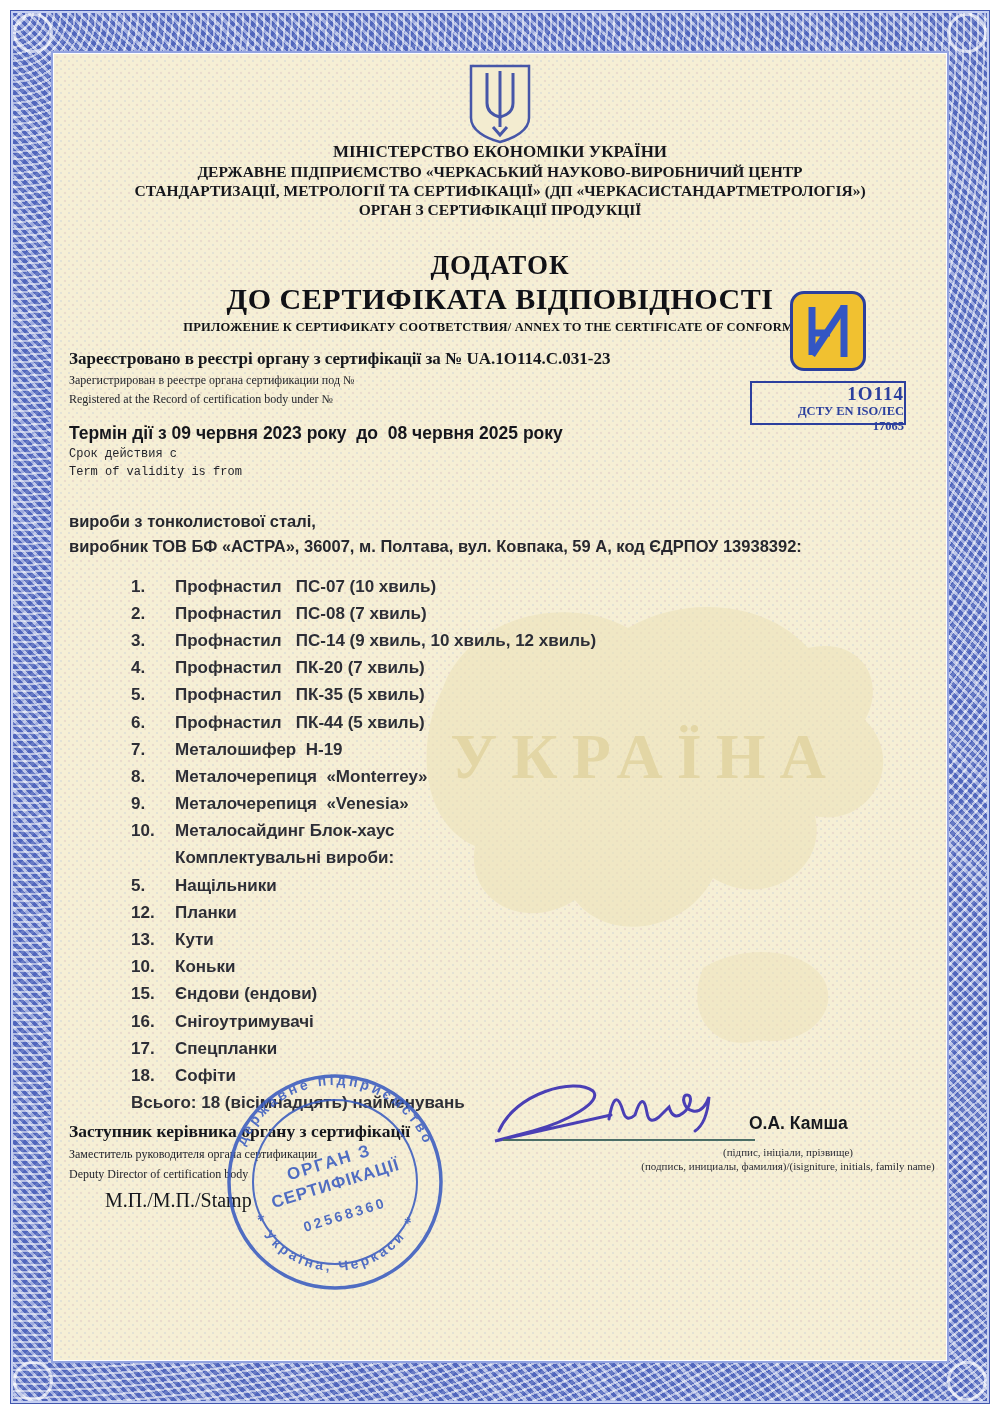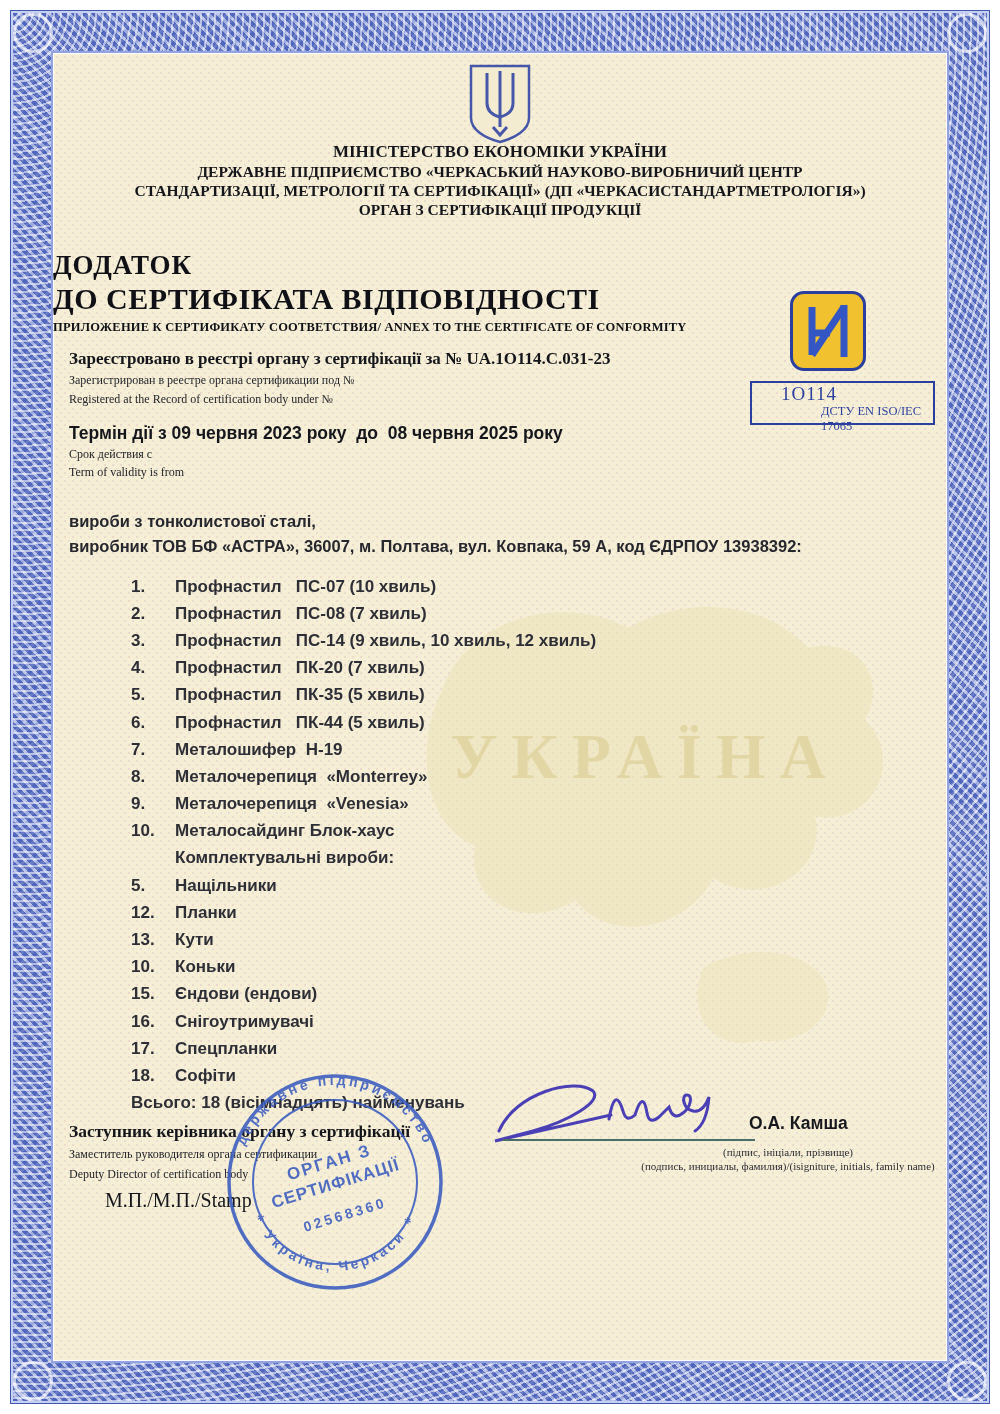--- a/index.html
+++ b/index.html
@@ -24,40 +24,40 @@
     border:2px solid #93a3e0; box-shadow:0 0 0 1px #fff inset;}
   
   .watermark{position:absolute;left:320px;top:495px;width:545px;height:565px;pointer-events:none;}
   
   .coat{position:absolute;top:10px;left:50%;transform:translateX(-50%);}
   
   .ministry{position:absolute;top:88px;left:0;width:100%;text-align:center;color:#15161c;font-weight:bold;}
   .ministry .l1{font-size:17px;line-height:21px;}
   .ministry .l2{font-size:15.5px;line-height:19px;}
   
-  .title-block{position:absolute;top:196px;left:0;width:100%;color:#101116;}
+  .title-block{position:absolute;top:196px;left:0;width:100%;text-align:center;color:#101116;}
   .title-block .t1{font-size:27px;font-weight:bold;line-height:32px;letter-spacing:1px;margin:0;}
   .title-block .t2{font-size:30px;font-weight:bold;line-height:36px;letter-spacing:.5px;margin:0;}
   .title-block .t3{font-size:12.5px;font-weight:bold;margin-top:3px;letter-spacing:.2px;}
   
   .mark{position:absolute;left:737px;top:238px;width:70px;height:74px;background:#f1c130;
         border:3px solid #2b3f9e;border-radius:14px;display:flex;align-items:center;justify-content:center;}
   .badge{position:absolute;left:697px;top:328px;width:152px;height:40px;border:2px solid #2b3f9e;
-         color:#2b3f9e;text-align:left;font-weight:normal;padding-left:29px;}
+         color:#2b3f9e;text-align:right;font-weight:bold;}
   .badge .code{font-size:19px;line-height:21px;letter-spacing:1px;}
   .badge .std{font-size:12.5px;line-height:15px;margin-left:40px;}
   
   .registration{position:absolute;left:16px;top:296px;color:#15161c;}
   .registration .main{font-size:17px;font-weight:bold;}
   .small-serif{font-size:12px;line-height:14.5px;color:#23242b;}
   .registration .small-serif{margin-top:4px;}
   
   .validity{position:absolute;left:16px;top:370px;color:#15161c;}
   .validity .main{font-family:"Liberation Sans",sans-serif;font-size:17.5px;font-weight:bold;white-space:pre;}
-  .validity .small-serif{margin-top:3px;}
+  .validity .small-serif{margin-top:3px;font-family:Liberation Mono, monospace;}
   
   .products-intro{position:absolute;left:16px;top:456px;font-family:"Liberation Sans",sans-serif;
                   font-size:16.5px;font-weight:bold;color:#26272e;line-height:25px;}
   .product-list{position:absolute;left:78px;top:520px;width:700px;font-family:"Liberation Sans",sans-serif;
                 font-size:17px;font-weight:bold;color:#2d2e36;}
   .product-list .row{display:flex;height:27.2px;align-items:center;}
   .product-list .num{width:44px;flex:none;}
   .product-list .txt{white-space:pre;}
   .total-line{position:absolute;left:78px;top:1040px;font-family:"Liberation Sans",sans-serif;
               font-size:17px;font-weight:bold;color:#2d2e36;}

